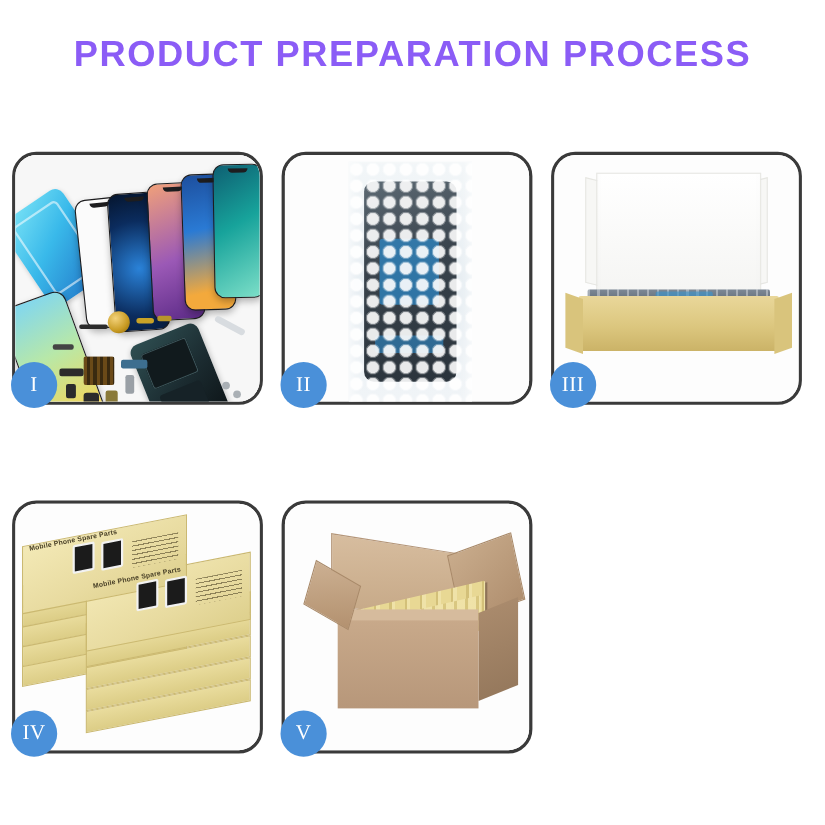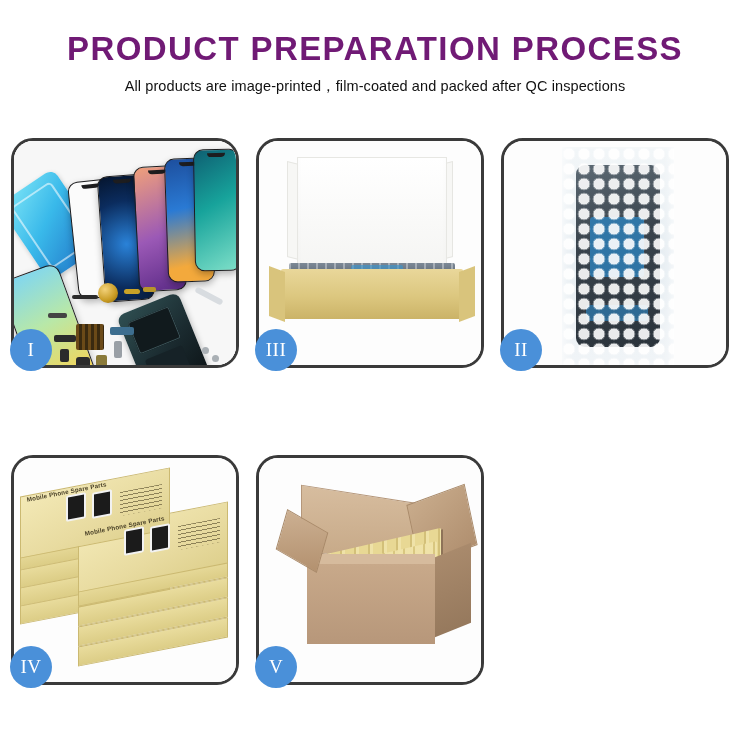--- a/index.html
+++ b/index.html
@@ -14,21 +14,21 @@
 
   .page { position: relative; width: 750px; height: 750px; background:#fff; }
 
   
   .header { padding-top: 30px; text-align: center; }
 
   .title {
     font-size: 33px;
     font-weight: 700;
     letter-spacing: 1.4px;
-    color: #701a75;
+    color: #8b5cf6;
     line-height: 1.15;
     font-family: "Liberation Sans", sans-serif;
   }
 
   .subtitle {
     margin-top: 9px;
     font-size: 14.5px;
     color: #111;
     letter-spacing: .1px;
     font-family: "Liberation Sans", sans-serif;
@@ -397,21 +397,20 @@
     background: radial-gradient(ellipse at 50% 50%, rgba(0,0,0,.13) 0%, transparent 70%);
   }
 </style>
 </head>
 <body>
 
 <div class="page">
 
   <div class="header">
     <div class="title">PRODUCT PREPARATION PROCESS</div>
-    <div class="subtitle">All products are image-printed，film-coated and packed after QC inspections</div>
   </div>
 
   <div class="grid">
 
     <div class="panel">
       <div class="panel-inner">
         <div class="scene">
           <div class="p1-bg"></div>
           <div class="film"></div>
           <div class="phone ph-a">
@@ -447,42 +446,42 @@
           <div class="part pt13"></div>
           <div class="part pt14"></div>
         </div>
       </div>
       <div class="badge">I</div>
     </div>
 
     <div class="panel">
       <div class="panel-inner">
         <div class="scene">
+          <div class="bw-sheet"></div>
+          <div class="bw-item"></div>
+          <div class="bubbles"></div>
+          <div class="bubbles2"></div>
+          <div class="bw-edge"></div>
+        </div>
+      </div>
+      <div class="badge">II</div>
+    </div>
+
+    <div class="panel">
+      <div class="panel-inner">
+        <div class="scene">
           <div class="m-lid-flapL"></div>
           <div class="m-lid-flapR"></div>
           <div class="m-lid"></div>
           <div class="m-contents"></div>
           <div class="m-contents-blue"></div>
           <div class="m-base"></div>
         </div>
       </div>
       <div class="badge">III</div>
-    </div>
-
-    <div class="panel">
-      <div class="panel-inner">
-        <div class="scene">
-          <div class="bw-sheet"></div>
-          <div class="bw-item"></div>
-          <div class="bubbles"></div>
-          <div class="bubbles2"></div>
-          <div class="bw-edge"></div>
-        </div>
-      </div>
-      <div class="badge">II</div>
     </div>
 
     <div class="panel">
       <div class="panel-inner">
         <div class="scene">
           <div class="stackwrap">
             <div class="stk s5">
                 <div class="stk-body"></div>
               </div>
             <div class="stk s4">

